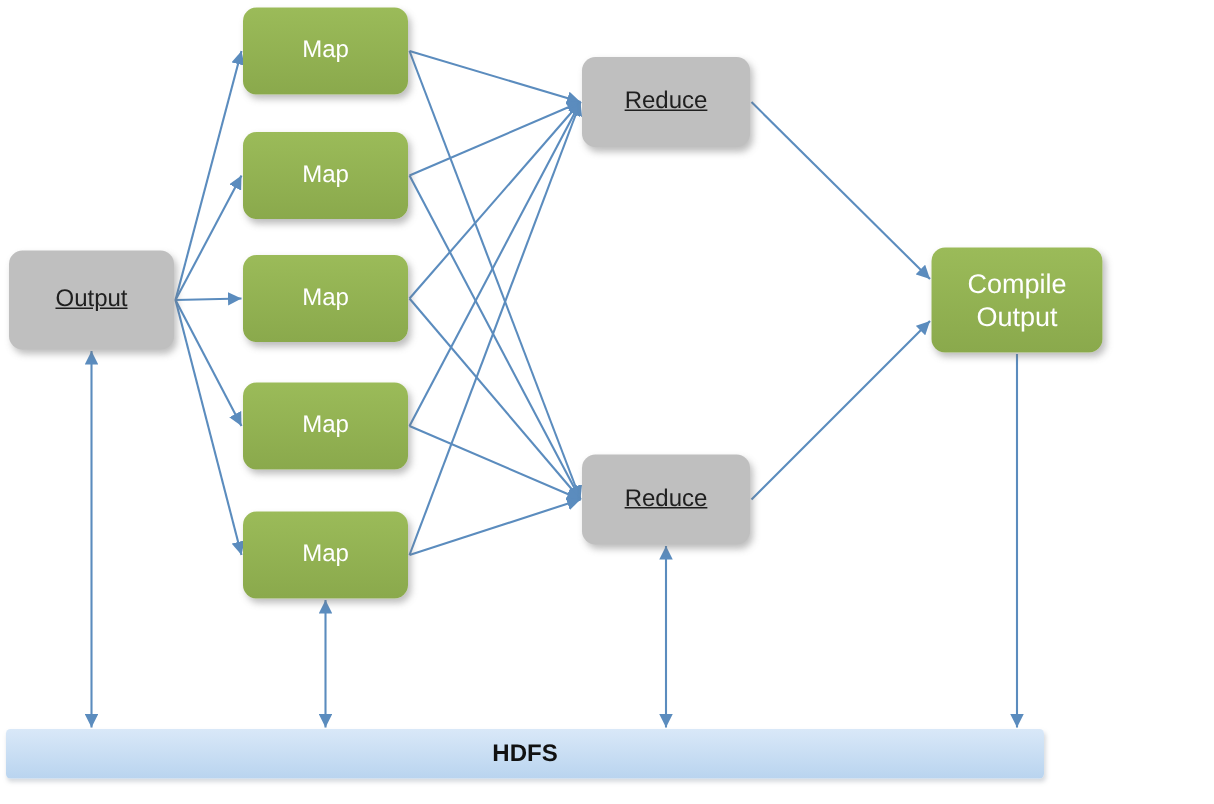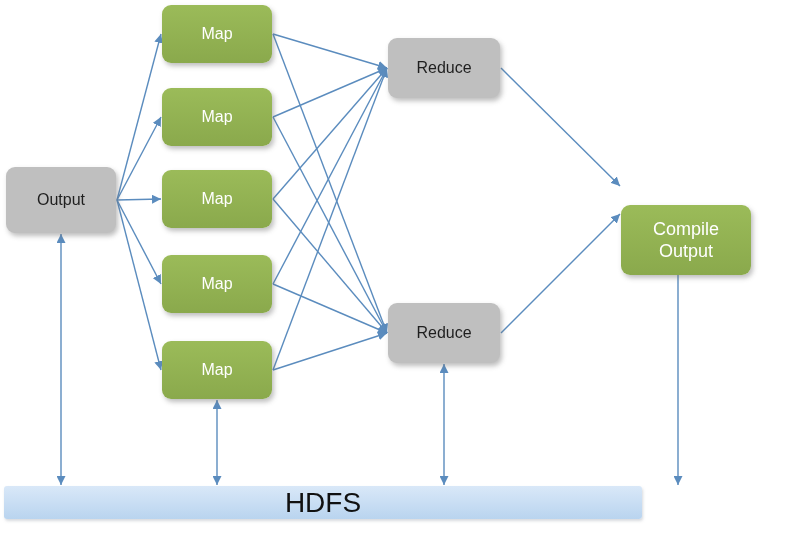--- a/index.html
+++ b/index.html
@@ -45,38 +45,39 @@
     box-sizing:border-box;
     padding:2px 6px;
   }
   .node.green{
     background:linear-gradient(var(--green), var(--green-dark));
     color:#ffffff;
   }
   .node.gray{
     background:var(--gray);
     color:var(--text-dark);
+    text-decoration:underline;
   }
   #client-node{left:6px;top:167px;width:110px;height:66px;}
   #map-node-1{left:162px;top:5px;width:110px;height:58px;}
   #map-node-2{left:162px;top:88px;width:110px;height:58px;}
   #map-node-3{left:162px;top:170px;width:110px;height:58px;}
   #map-node-4{left:162px;top:255px;width:110px;height:58px;}
   #map-node-5{left:162px;top:341px;width:110px;height:58px;}
   #reduce-node-1{left:388px;top:38px;width:112px;height:60px;}
   #reduce-node-2{left:388px;top:303px;width:112px;height:60px;}
-  #compile-output-node{left:621px;top:165px;width:130px;height:70px;font-size:18px;margin-top:40px;}
+  #compile-output-node{left:621px;top:165px;width:114px;height:70px;font-size:18px;}
   #hdfs-bar{
     position:absolute;
-    left:4px;top:486px;width:638px;height:33px;
+    left:4px;top:486px;width:692px;height:33px;
     display:flex;align-items:center;justify-content:center;
     background:linear-gradient(var(--hdfs-top), var(--hdfs-bottom));
     border-radius:3px;
-    font-size:28px;
-    font-weight:normal;
+    font-size:16px;
+    font-weight:bold;
     color:#111111;
     box-sizing:border-box;
     box-shadow:1px 2px 3px rgba(140,150,160,0.35);
   }
 </style>
 </head>
 <body>
 
 <div id="diagram">
 

